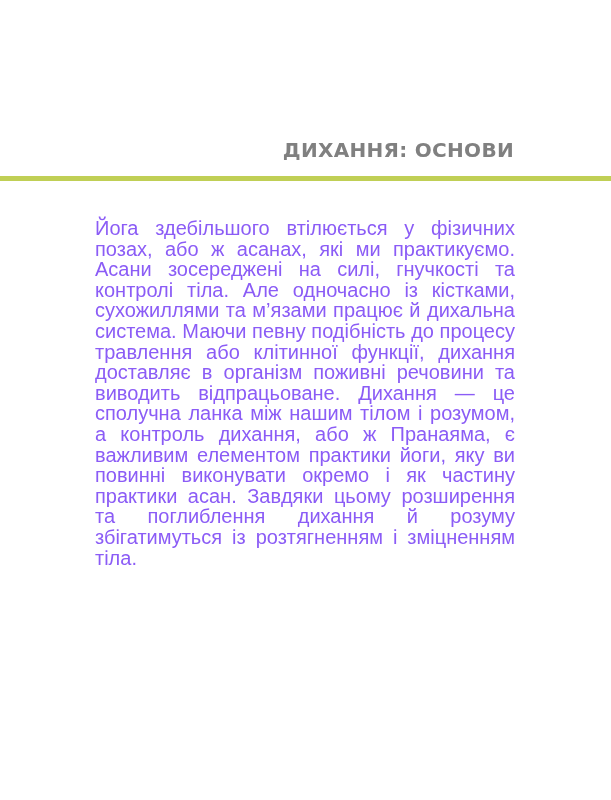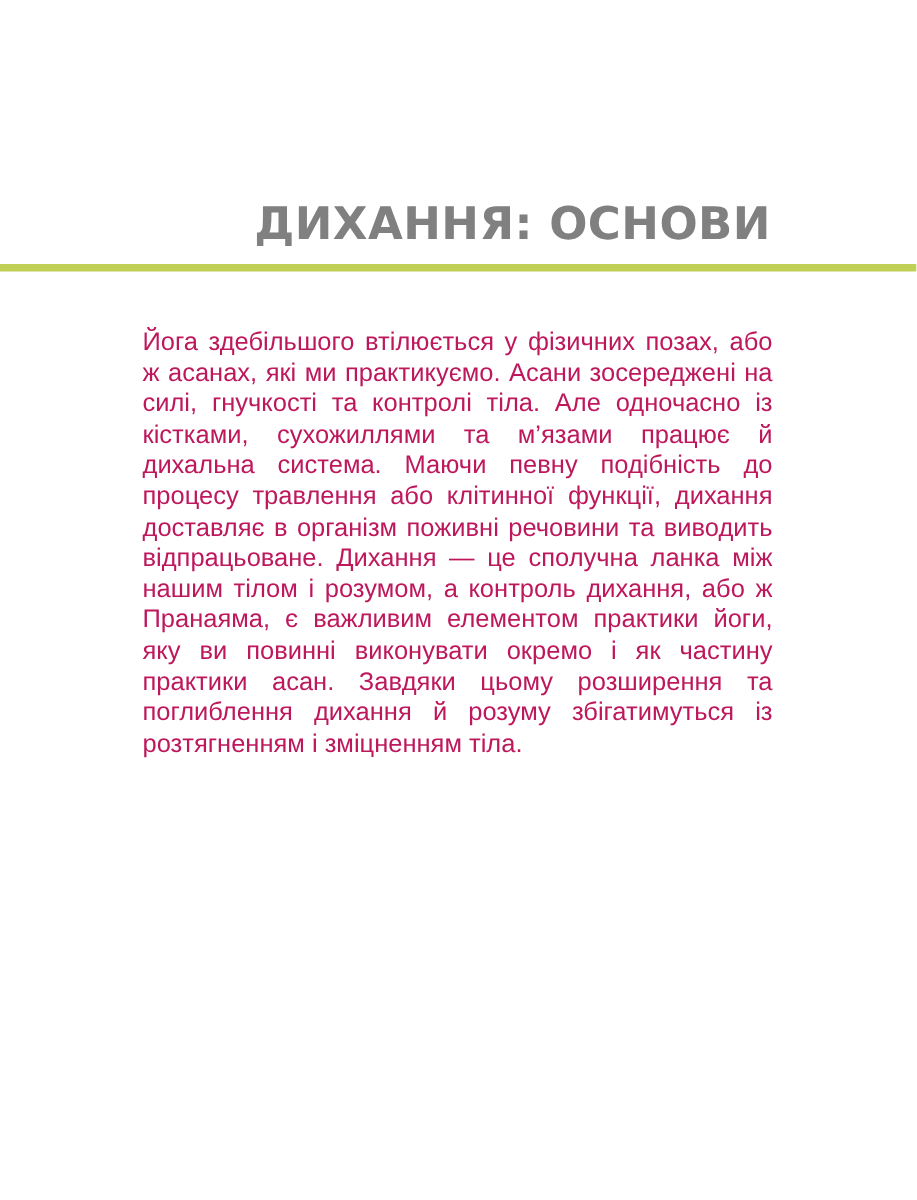--- a/index.html
+++ b/index.html
@@ -14,44 +14,44 @@
       overflow: hidden;
       font-family: "Liberation Sans", sans-serif;
     }
     .title {
       position: absolute;
       right: 97px;
       top: 133px;
       margin: 0;
       font-family: "DejaVu Sans", sans-serif;
       font-weight: bold;
-      font-size: 30px;
+      font-size: 20px;
       letter-spacing: 0.3px;
       color: #808080;
       line-height: 34px;
       white-space: nowrap;
     }
     .rule {
       position: absolute;
       left: 0;
       top: 176px;
       width: 611px;
       height: 5px;
       background: #c0cf55;
     }
     .body-text {
       position: absolute;
       left: 95px;
       top: 218px;
       width: 420px;
       margin: 0;
       font-family: "Liberation Sans", sans-serif;
-      font-size: 17px;
+      font-size: 20px;
       line-height: 20.6px;
-      color: #be185d;
+      color: #8b5cf6;
       text-align: justify;
       text-align-last: left;
     }
   </style>
 </head>
 <body>
 
 <h1 class="title">ДИХАННЯ: ОСНОВИ</h1>
 <div class="rule"></div>
 <p class="body-text">Йога здебільшого втілюється у фізичних позах, або ж асанах, які ми практикуємо. Асани зосереджені на силі, гнучкості та контролі тіла. Але одночасно із кістками, сухожиллями та м’язами працює й дихальна система. Маючи певну подібність до процесу травлення або клітинної функції, дихання доставляє в організм поживні речовини та виводить відпрацьоване. Дихання — це сполучна ланка між нашим тілом і розумом, а контроль дихання, або ж Пранаяма, є важливим елементом практики йоги, яку ви повинні виконувати окремо і як частину практики асан. Завдяки цьому розширення та поглиблення дихання й розуму збігатимуться із розтягненням і зміцненням тіла.</p>

